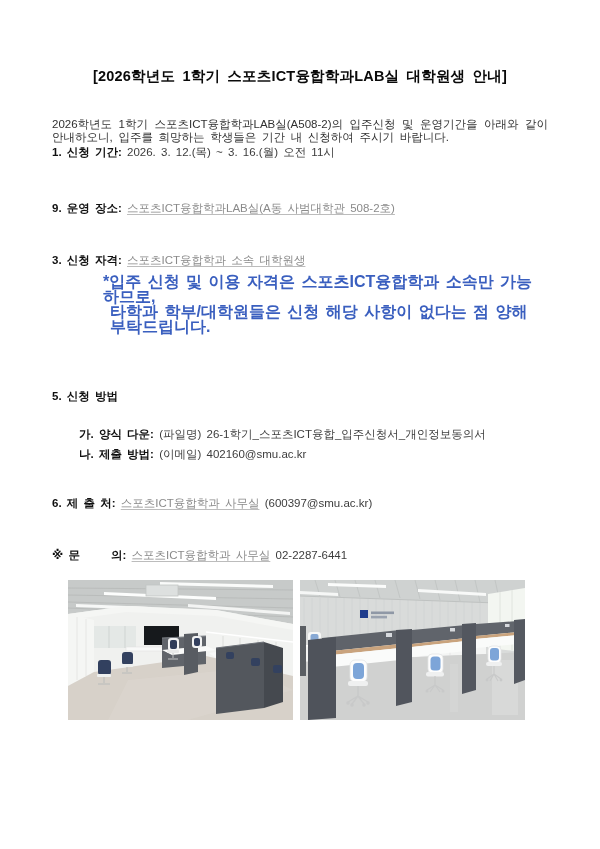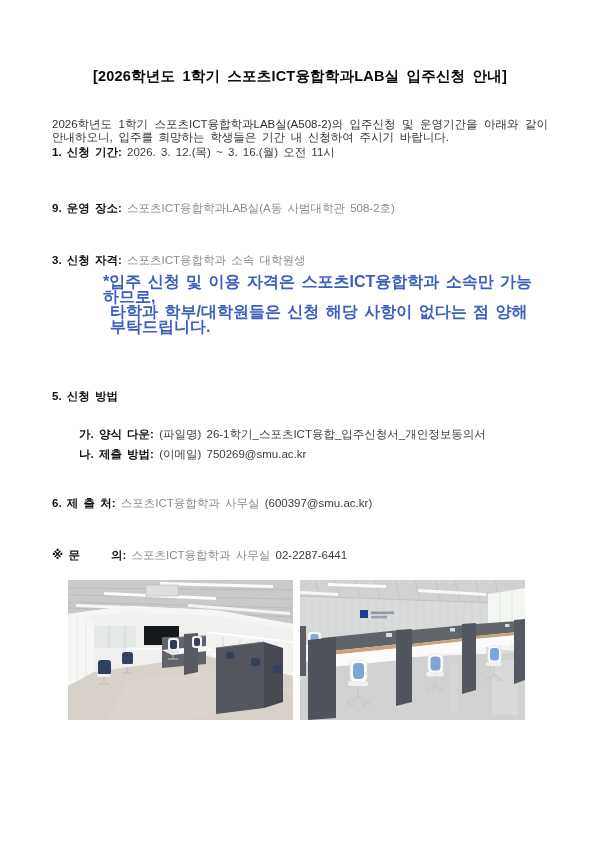--- a/index.html
+++ b/index.html
@@ -16,20 +16,21 @@
   }
   .intro {
     margin:32px 0 0 0; font-size:11.5px; line-height:13px;
     text-align:justify; color:#313131; word-spacing:2.5px;
   }
   .item { font-size:11.5px; line-height:16px; word-spacing:2px; }
   .lbl  { font-weight:bold; color:#101010; white-space:pre; }
   .val  { color:#3c3c3c; }
   .val.gray {
     color:#8a8a8a;
+    text-decoration:underline;
     text-decoration-color:#bcbcbc;
     text-underline-offset:2px;
   }
   .val.dark2 { color:#3c3c3c; }
   .note {
     margin-top:6px; padding-left:51px;
     color:var(--accent-blue,#3a5fbf); font-weight:bold;
     font-size:16px; line-height:15px; word-spacing:2px;
   }
   .note .line2 { padding-left:7px; }
@@ -42,21 +43,21 @@
     width:225px; height:140px; overflow:hidden; background:#eceeec;
     flex:0 0 auto;
   }
   .photo svg { display:block; }
 </style>
 </head>
 <body>
 
 <div class="page">
 
-  <h1 class="title">[2026학년도 1학기 스포츠ICT융합학과LAB실 입주신청 안내]</h1>
+  <h1 class="title">[2026학년도 1학기 스포츠ICT융합학과LAB실 대학원생 안내]</h1>
 
   <p class="intro">2026학년도 1학기 스포츠ICT융합학과LAB실(A508-2)의 입주신청 및 운영기간을 아래와 같이 안내하오니, 입주를 희망하는 학생들은 기간 내 신청하여 주시기 바랍니다.</p>
 
   <div class="item" style="">
     <span class="lbl">1. 신청 기간:</span>
     <span class="val">2026. 3. 12.(목) ~ 3. 16.(월) 오전 11시</span>
   </div>
 
   <div class="item" style="margin-top:40px">
     <span class="lbl">9. 운영 장소:</span>
@@ -76,21 +77,21 @@
   <div class="item" style="margin-top:54px">
     <span class="lbl">5. 신청 방법</span>
   </div>
 
   <div class="sub" style="margin-top:20px">
     <span class="lbl">가. 양식 다운:</span>
     <span class="val">(파일명) 26-1학기_스포츠ICT융합_입주신청서_개인정보동의서</span>
   </div>
   <div class="sub">
     <span class="lbl">나. 제출 방법:</span>
-    <span class="val">(이메일) 750269@smu.ac.kr</span>
+    <span class="val">(이메일) 402160@smu.ac.kr</span>
   </div>
 
   <div class="item" style="margin-top:31px">
     <span class="lbl">6. 제 출 처:</span>
     <span class="val gray">스포츠ICT융합학과 사무실</span>
     <span class="val dark2">(600397@smu.ac.kr)</span>
   </div>
 
   <div class="item" style="margin-top:36px">
     <span class="lbl">※ 문      의:</span>

